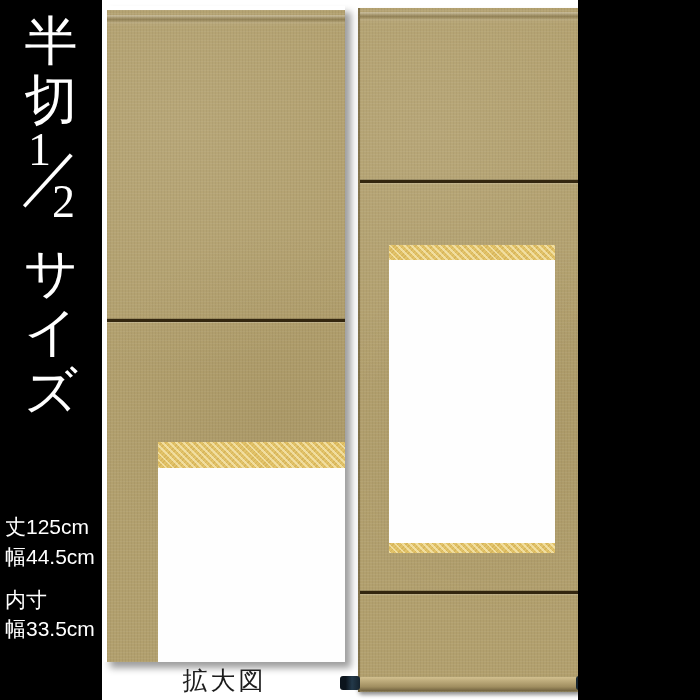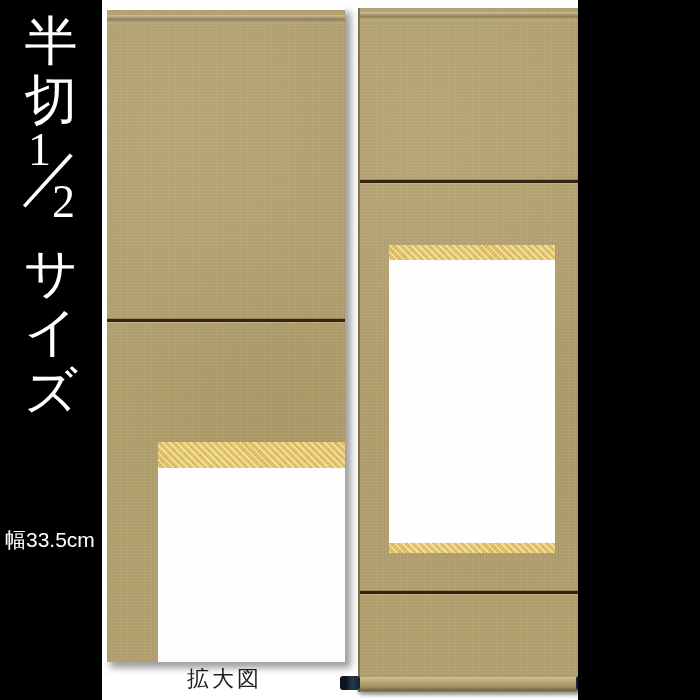--- a/index.html
+++ b/index.html
@@ -62,21 +62,21 @@
     background:#ffffff;box-shadow:6px 6px 7px rgba(0,0,0,0.38);
   }
   .left-photo .fabric{position:absolute;left:3px;top:4px;right:0;bottom:0;}
   .lp-rod{top:5px;}
   .lp-line{top:309px;}
   .lp-gold{position:absolute;left:51px;top:432px;right:0;height:26px;}
   .lp-white{position:absolute;left:51px;top:458px;right:0;bottom:0;background:#fefefe;}
 
   .caption{
     position:absolute;left:104px;top:664px;width:241px;
-    text-align:center;color:#1c1c1c;font-size:22px;letter-spacing:3px;
+    text-align:center;color:#1c1c1c;font-size:25px;letter-spacing:3px;
   }
 
   
   .right-photo{
     position:absolute;left:358px;top:8px;width:219px;height:684px;
     border-left:2px solid rgba(70,58,30,0.45);
     border-right:1px solid rgba(70,58,30,0.35);
     box-shadow:2px 3px 4px rgba(0,0,0,0.25);
   }
   .rp-rod{top:4px;}
@@ -111,22 +111,25 @@
         <span class="slash">／</span>
         <span class="den">2</span>
       </span>
       <span class="ch gap">サ</span>
       <span class="ch">イ</span>
       <span class="ch">ズ</span>
     </div>
 
     <div class="specs">
       <div>
+        <div>丈125cm</div>
+        <div>幅44.5cm</div>
       </div>
       <div class="blk2">
+        <div>内寸</div>
         <div>幅33.5cm</div>
       </div>
     </div>
   </div>
 
   <div class="left-photo">
     <div class="fabric fabric-tex">
       <div class="rod-band lp-rod"></div>
       <div class="h-line lp-line"></div>
       <div class="lp-gold gold-tex"></div>

